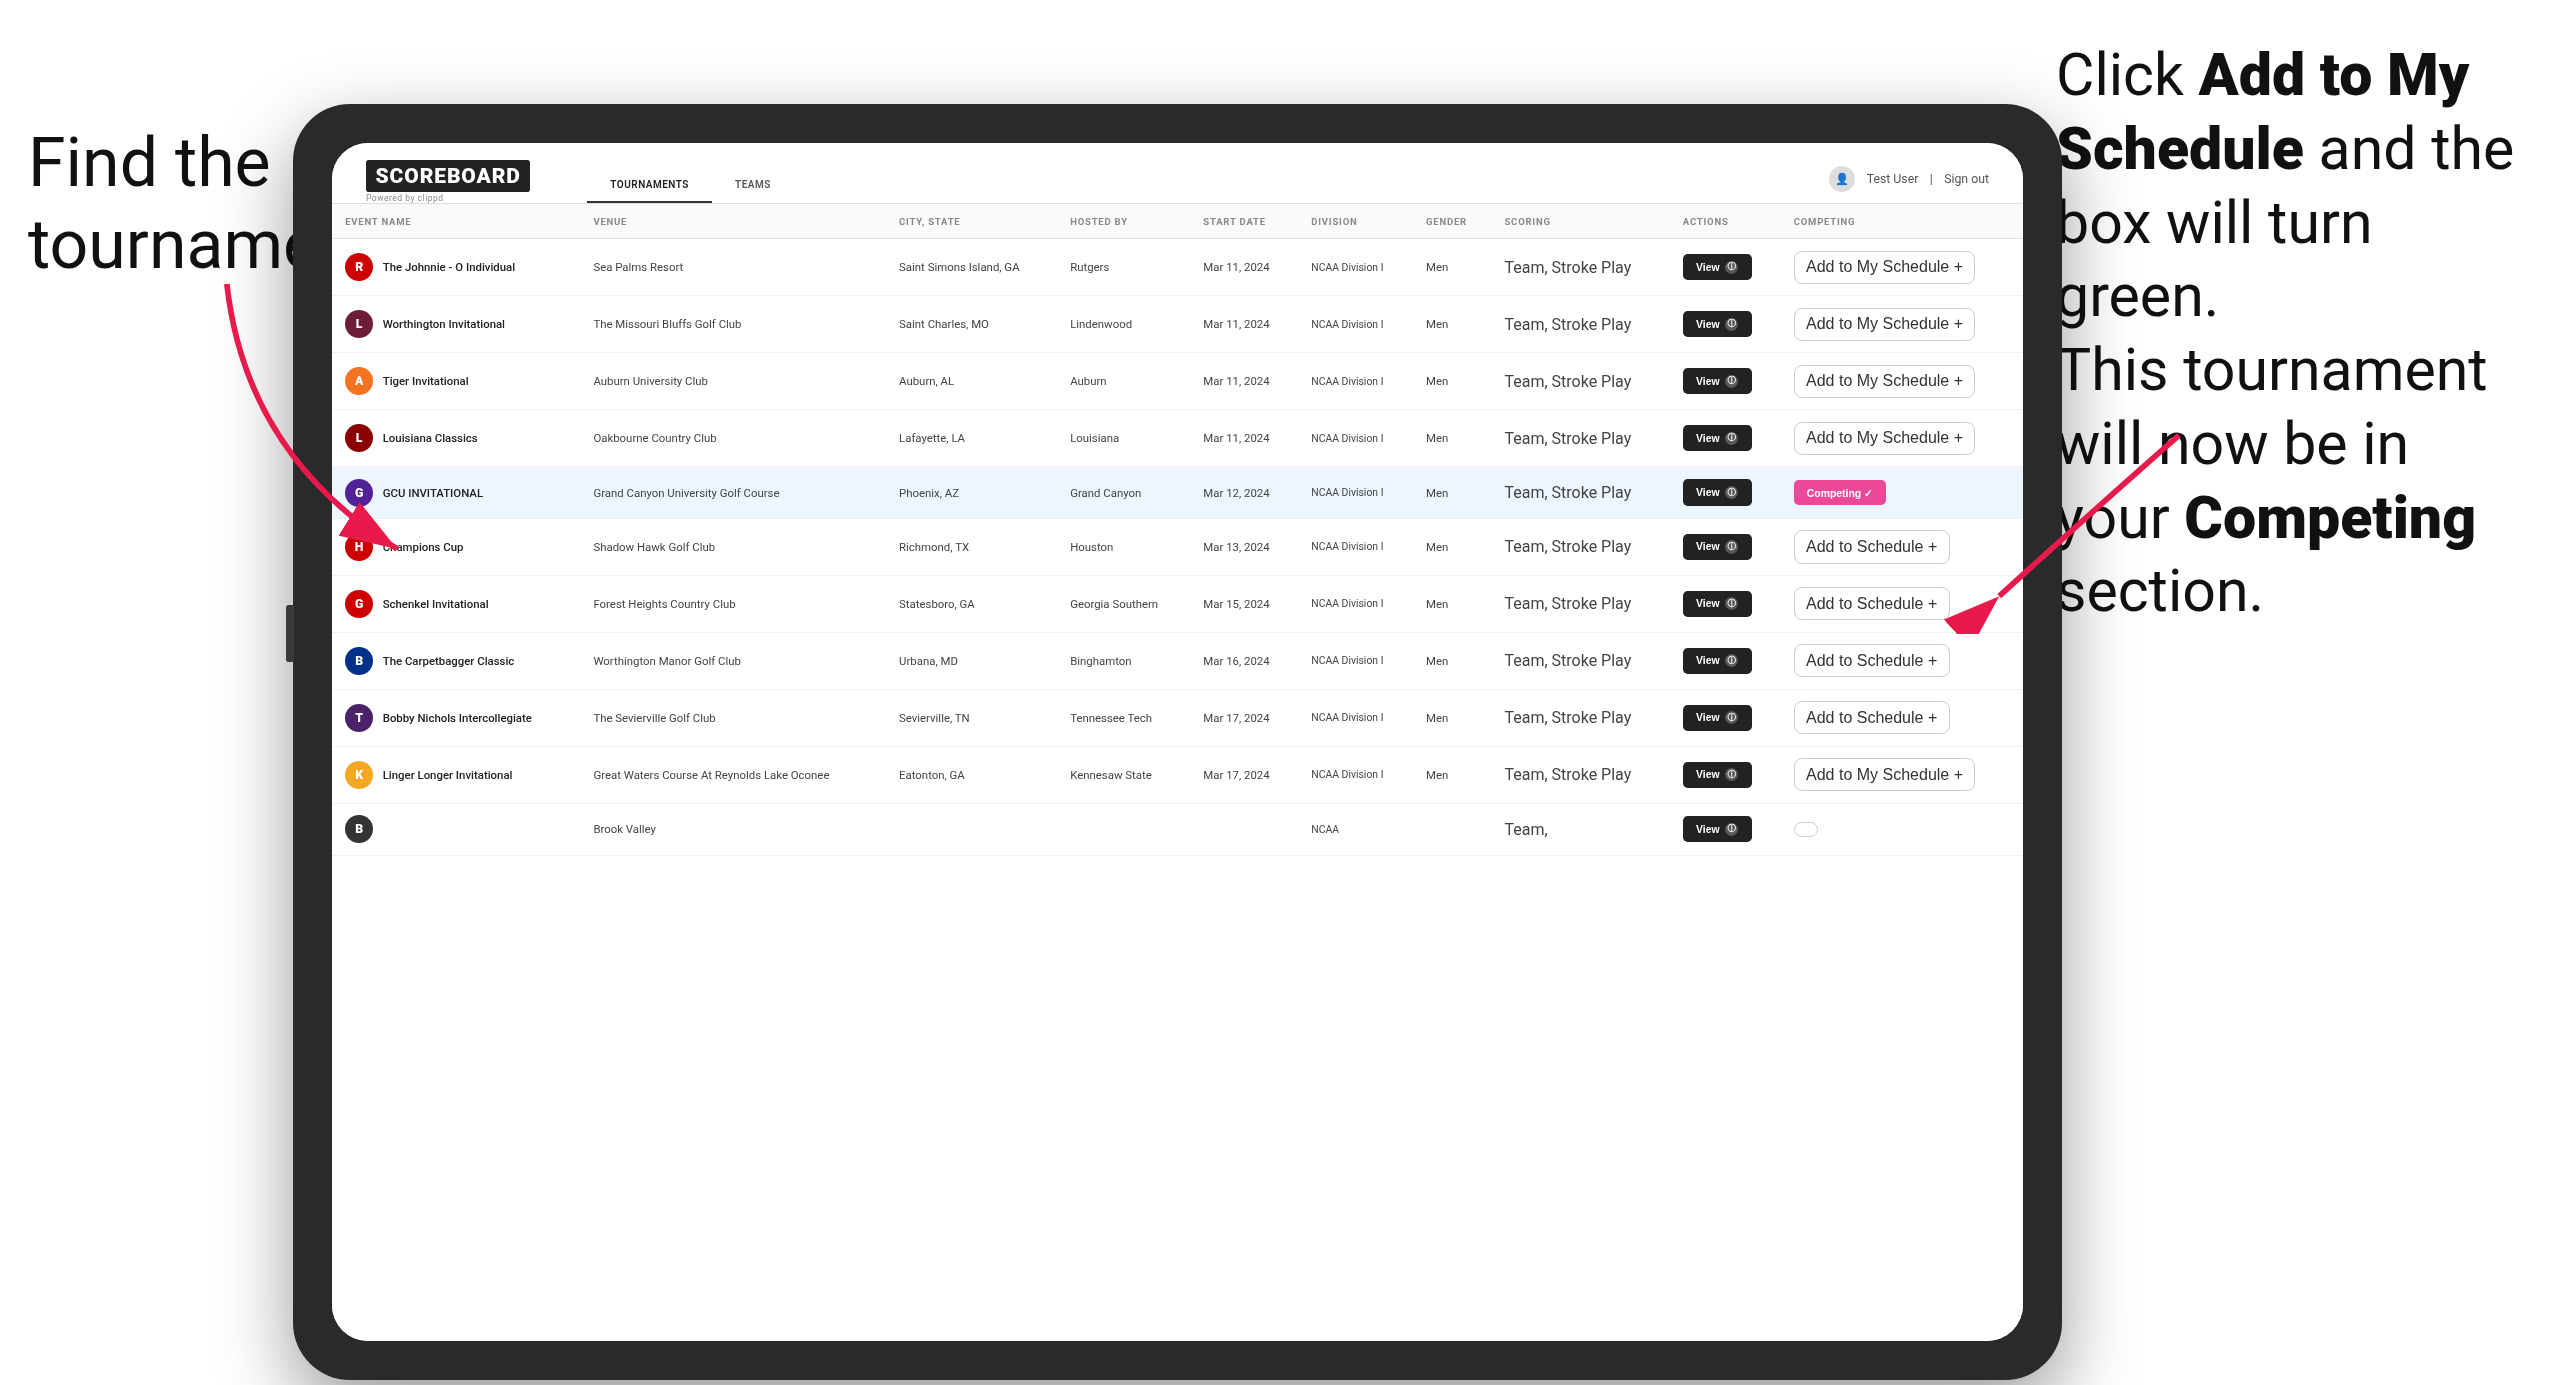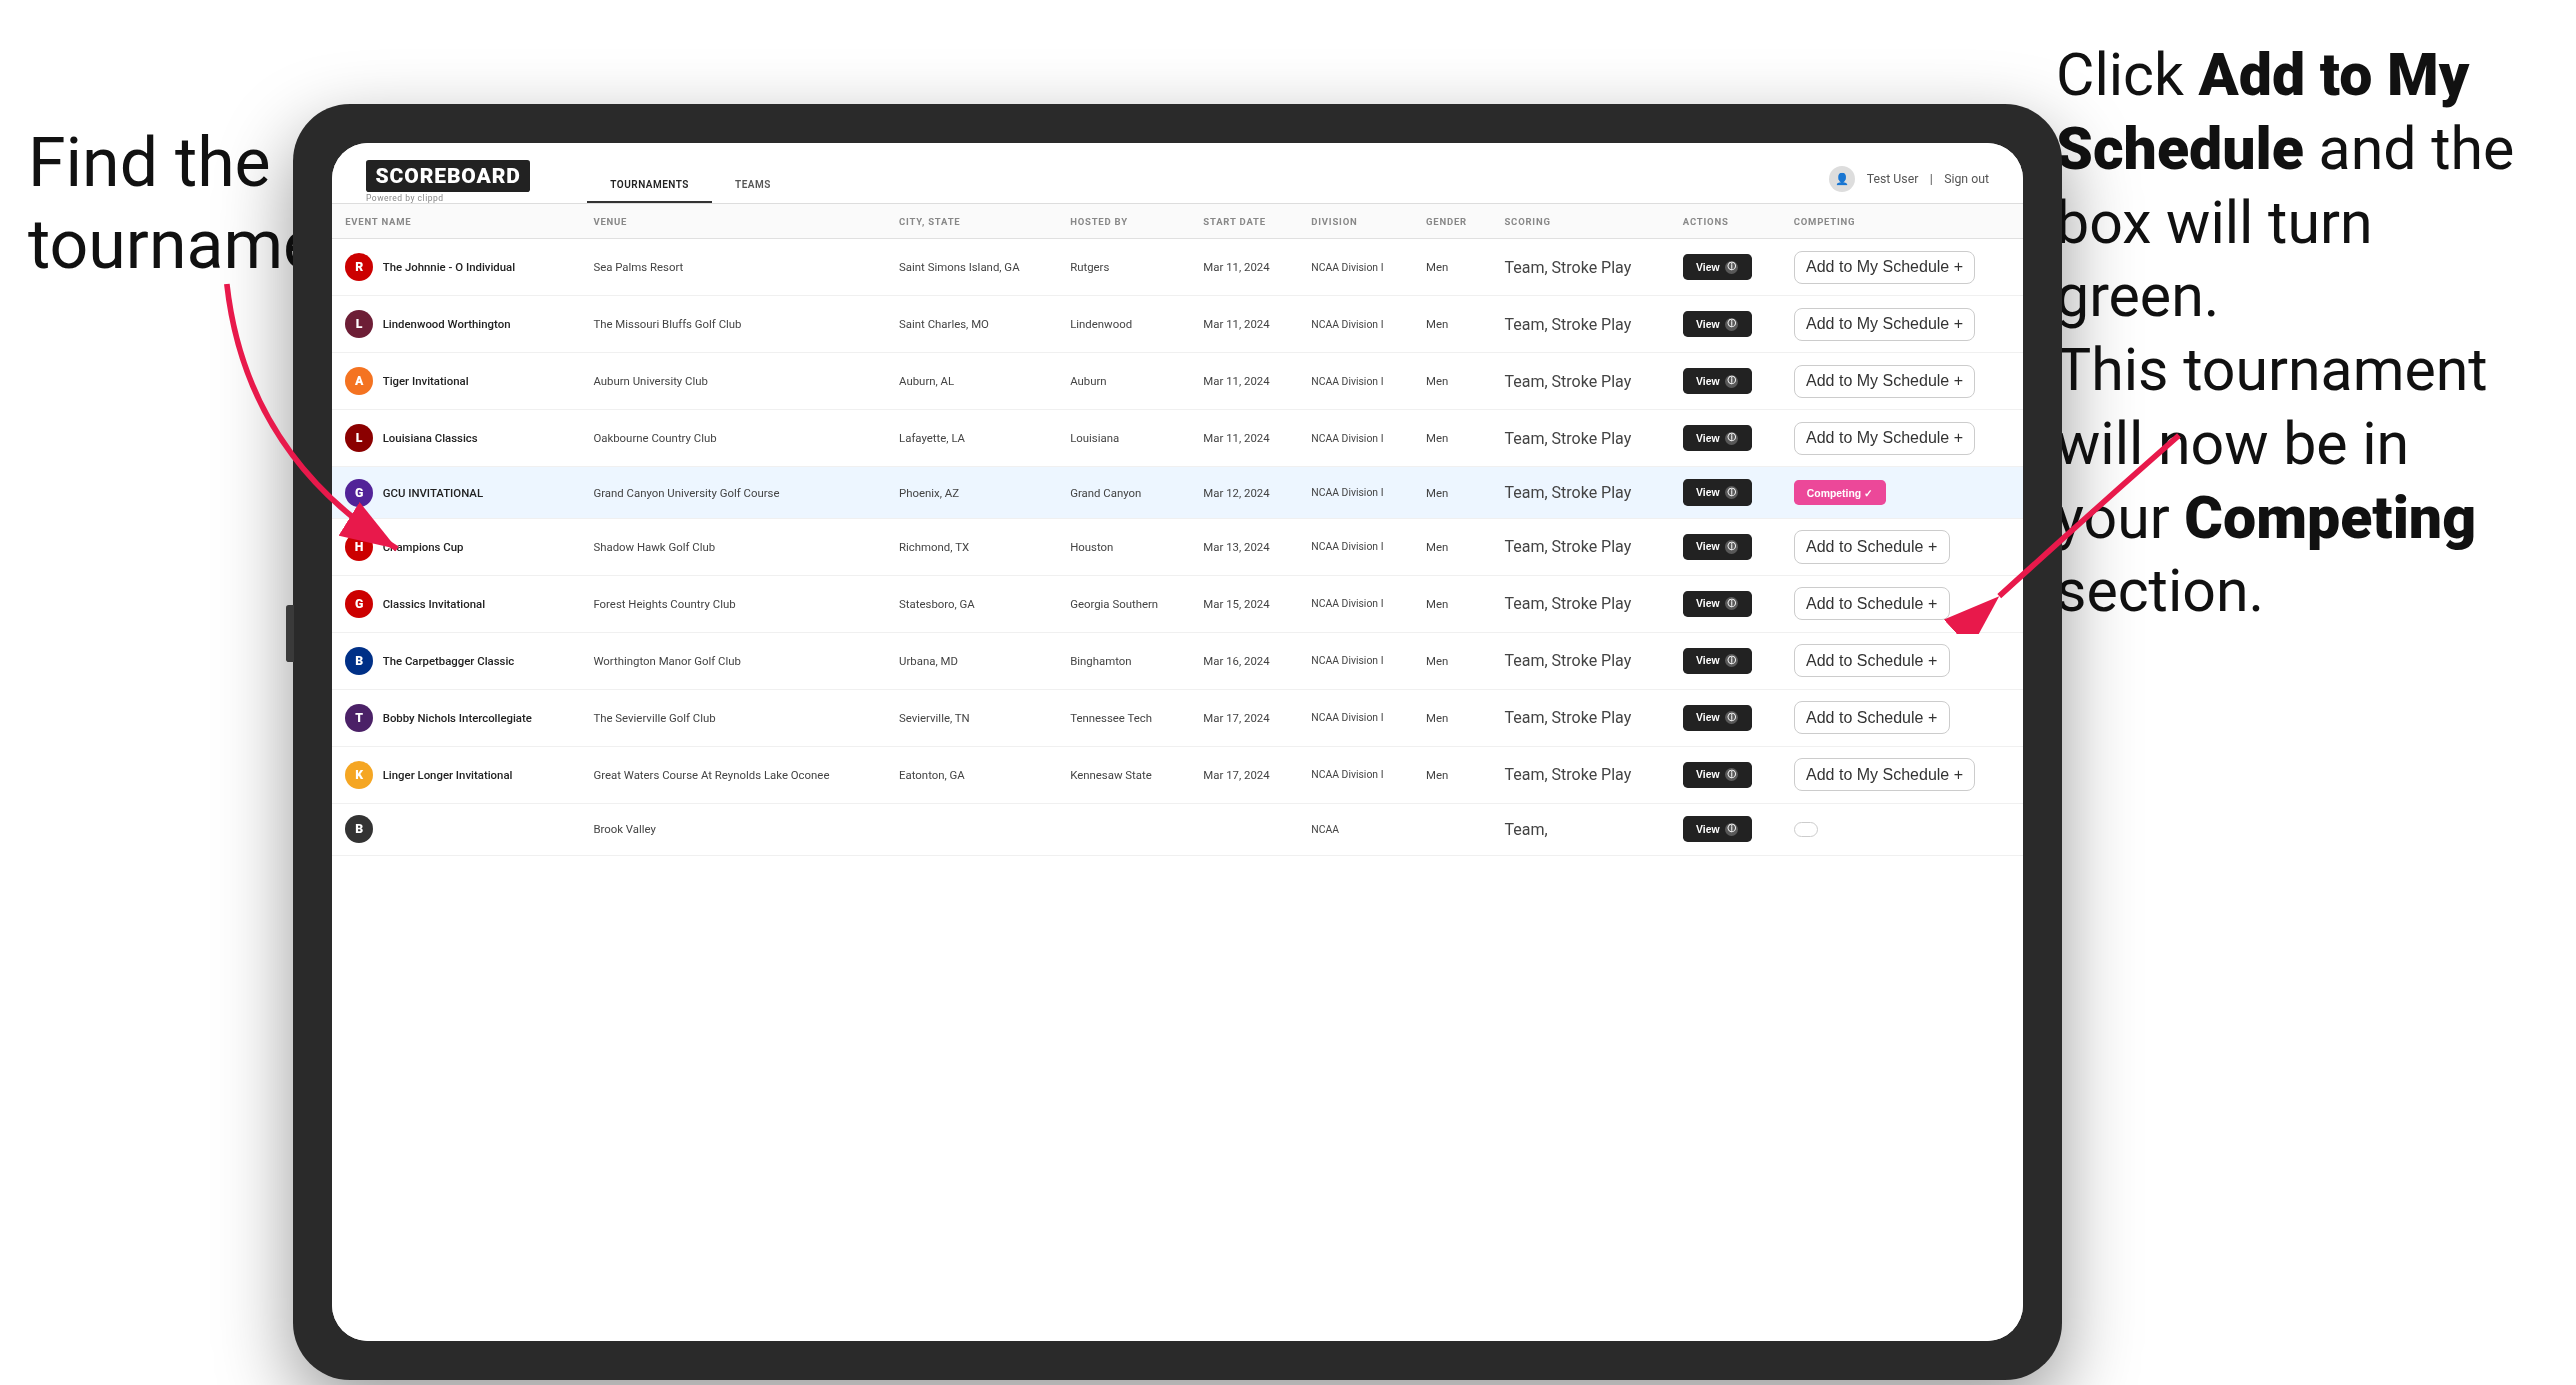--- a/index.html
+++ b/index.html
@@ -375,21 +375,21 @@
     </button>
               </td>
               <td class="competing-cell">
                 <button class="add-schedule-btn">Add to My Schedule +</button>
               </td>
             </tr>
             <tr>
               <td>
       <div class="event-name-cell">
         <div class="team-logo" style="background:#6d1e36; color:white; font-size:12.3px; font-weight:900; width:28px; height:28px; border-radius:50%; display:flex; align-items:center; justify-content:center;">L</div>
-        <span class="event-name-text">Lindenwood Worthington</span>
+        <span class="event-name-text">Worthington Invitational</span>
       </div>
               </td>
               <td class="venue-text">The Missouri Bluffs Golf Club</td>
               <td class="city-text">Saint Charles, MO</td>
               <td class="hosted-text">Lindenwood</td>
               <td class="date-text">Mar 11, 2024</td>
               <td class="division-text">NCAA Division I</td>
               <td class="gender-text">Men</td>
               <td class="scoring-text">Team, Stroke Play</td>
               <td class="actions-cell">
@@ -495,21 +495,21 @@
     </button>
               </td>
               <td class="competing-cell">
                 <button class="add-schedule-btn">Add to Schedule +</button>
               </td>
             </tr>
             <tr>
               <td>
       <div class="event-name-cell">
         <div class="team-logo" style="background:#cc0000; color:white; font-size:12.3px; font-weight:900; width:28px; height:28px; border-radius:50%; display:flex; align-items:center; justify-content:center;">G</div>
-        <span class="event-name-text">Classics Invitational</span>
+        <span class="event-name-text">Schenkel Invitational</span>
       </div>
               </td>
               <td class="venue-text">Forest Heights Country Club</td>
               <td class="city-text">Statesboro, GA</td>
               <td class="hosted-text">Georgia Southern</td>
               <td class="date-text">Mar 15, 2024</td>
               <td class="division-text">NCAA Division I</td>
               <td class="gender-text">Men</td>
               <td class="scoring-text">Team, Stroke Play</td>
               <td class="actions-cell">

